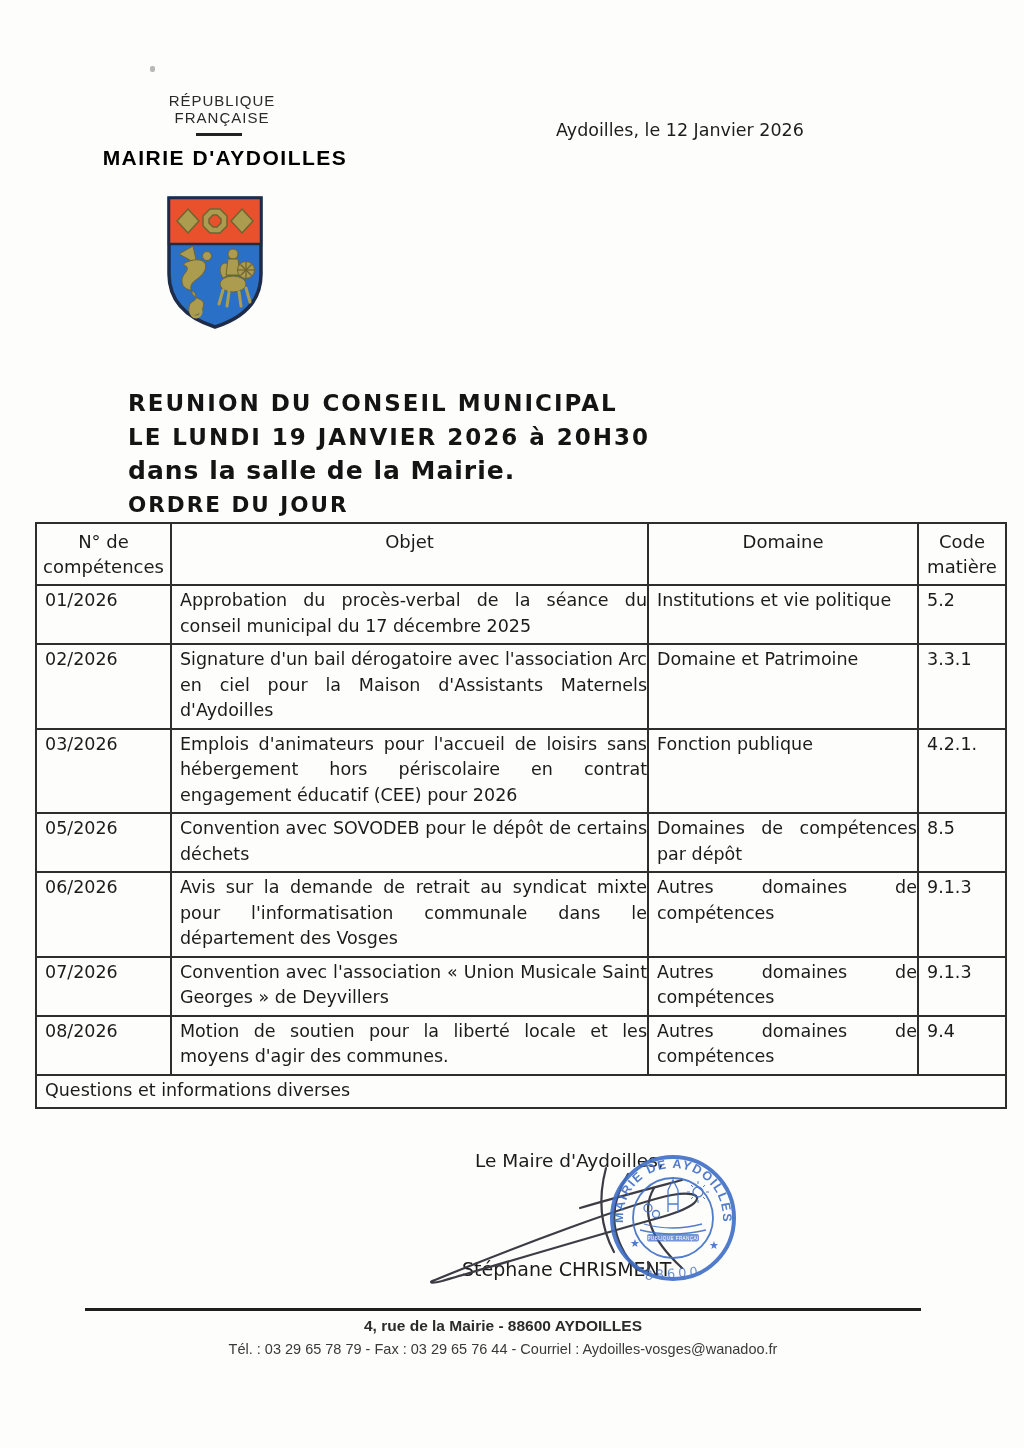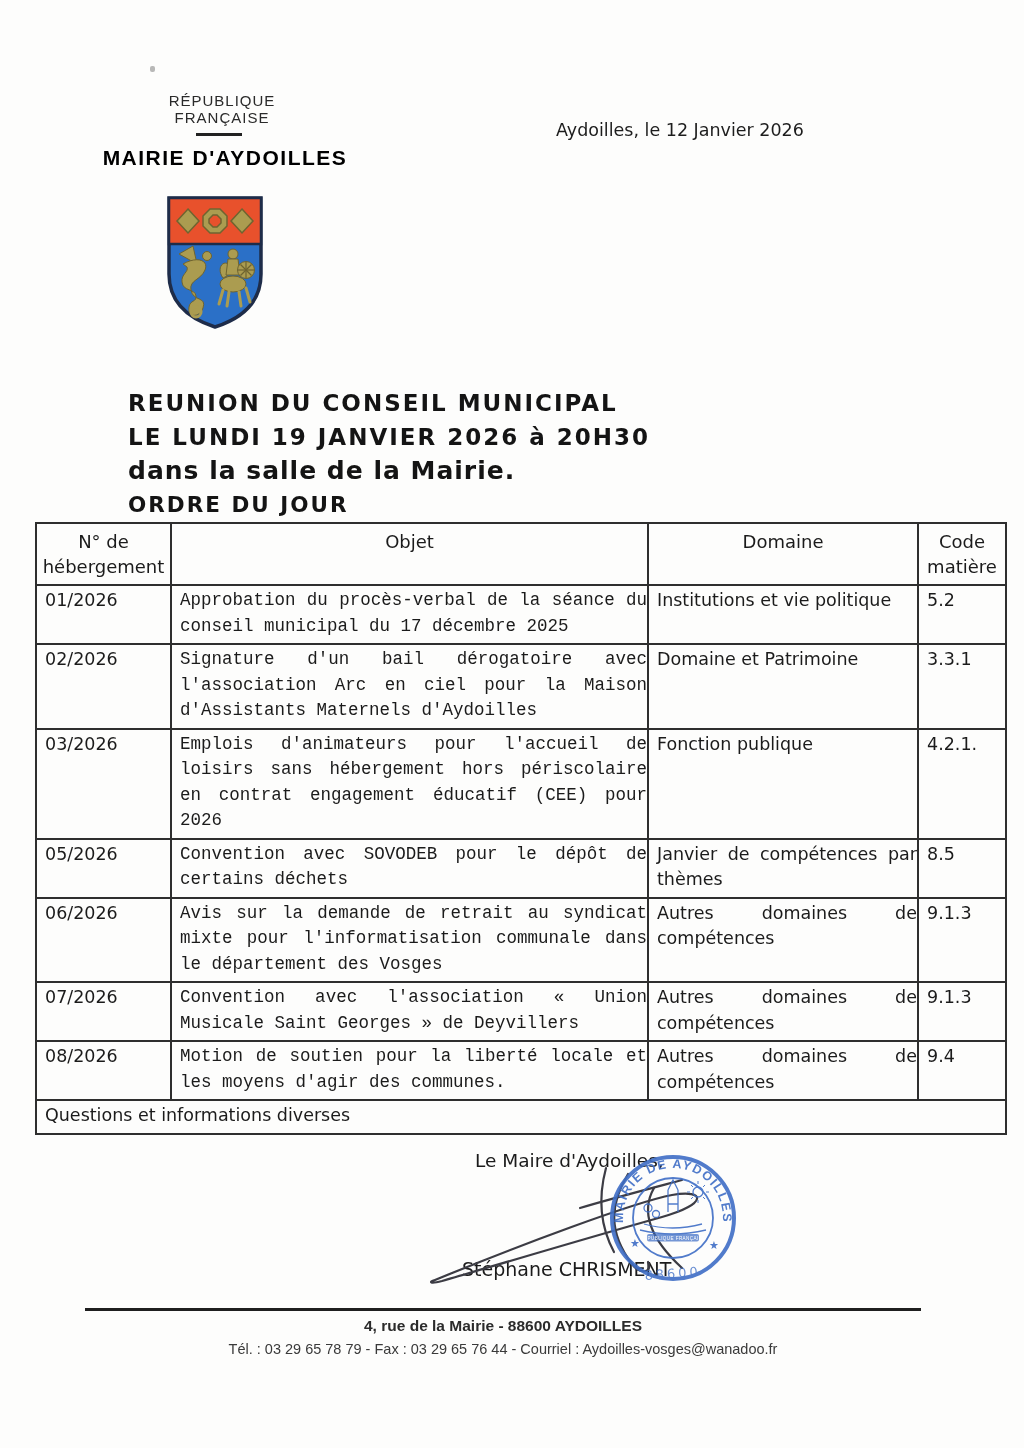--- a/index.html
+++ b/index.html
@@ -27,21 +27,21 @@
   .title-l3 { font-size:25px; font-weight:bold; letter-spacing:1px; line-height:34px; }
   .title-l4 { font-size:21.5px; font-weight:bold; letter-spacing:2px; line-height:33px; }
 
   
   table.agenda { position:absolute; left:35px; top:522px; width:970px;
     border-collapse:collapse; table-layout:fixed; }
   table.agenda th, table.agenda td { border:2px solid #2e2e2e; vertical-align:top; }
   table.agenda th { font-weight:400; font-size:18px; text-align:center; padding:5px 3px; line-height:25px; }
   table.agenda td { font-size:17.5px; line-height:25.5px; padding:2px 0 4px 8px; }
   td.cell-num { padding-left:11px; }
-  td.cell-objet { text-align:justify;font-family:Liberation Mono, monospace; }
+  td.cell-objet { text-align:justify; }
   td.cell-domaine { text-align:justify; }
   td.cell-code { padding-left:9px; }
   td.footer-cell { font-size:17.5px; line-height:24px; padding:1px 6px 2px 8px; }
 
   
   .role-line { left:475px; top:1150px; font-size:18.5px; z-index:1; }
   .name-line { left:462px; top:1258px; font-size:19px; z-index:1; }
   .sig-svg { left:410px; top:1140px; z-index:3; pointer-events:none; }
 
   
@@ -106,21 +106,21 @@
 
 <table class="agenda">
   <colgroup>
     <col style="width:135px">
       <col style="width:477px">
       <col style="width:270px">
       <col style="width:88px">
   </colgroup>
   <thead>
     <tr>
-      <th>N° de hébergement</th>
+      <th>N° de compétences</th>
       <th>Objet</th>
       <th>Domaine</th>
       <th>Code matière</th>
     </tr>
   </thead>
   <tbody>
       <tr>
         <td class="cell-num">01/2026</td>
         <td class="cell-objet">Approbation du procès-verbal de la séance du conseil municipal du 17 décembre 2025</td>
         <td class="cell-domaine">Institutions et vie politique</td>
@@ -134,21 +134,21 @@
       </tr>
       <tr>
         <td class="cell-num">03/2026</td>
         <td class="cell-objet">Emplois d'animateurs pour l'accueil de loisirs sans hébergement hors périscolaire en contrat engagement éducatif (CEE) pour 2026</td>
         <td class="cell-domaine">Fonction publique</td>
         <td class="cell-code">4.2.1.</td>
       </tr>
       <tr>
         <td class="cell-num">05/2026</td>
         <td class="cell-objet">Convention avec SOVODEB pour le dépôt de certains déchets</td>
-        <td class="cell-domaine">Janvier de compétences par thèmes</td>
+        <td class="cell-domaine">Domaines de compétences par dépôt</td>
         <td class="cell-code">8.5</td>
       </tr>
       <tr>
         <td class="cell-num">06/2026</td>
         <td class="cell-objet">Avis sur la demande de retrait au syndicat mixte pour l'informatisation communale dans le département des Vosges</td>
         <td class="cell-domaine">Autres domaines de compétences</td>
         <td class="cell-code">9.1.3</td>
       </tr>
       <tr>
         <td class="cell-num">07/2026</td>

